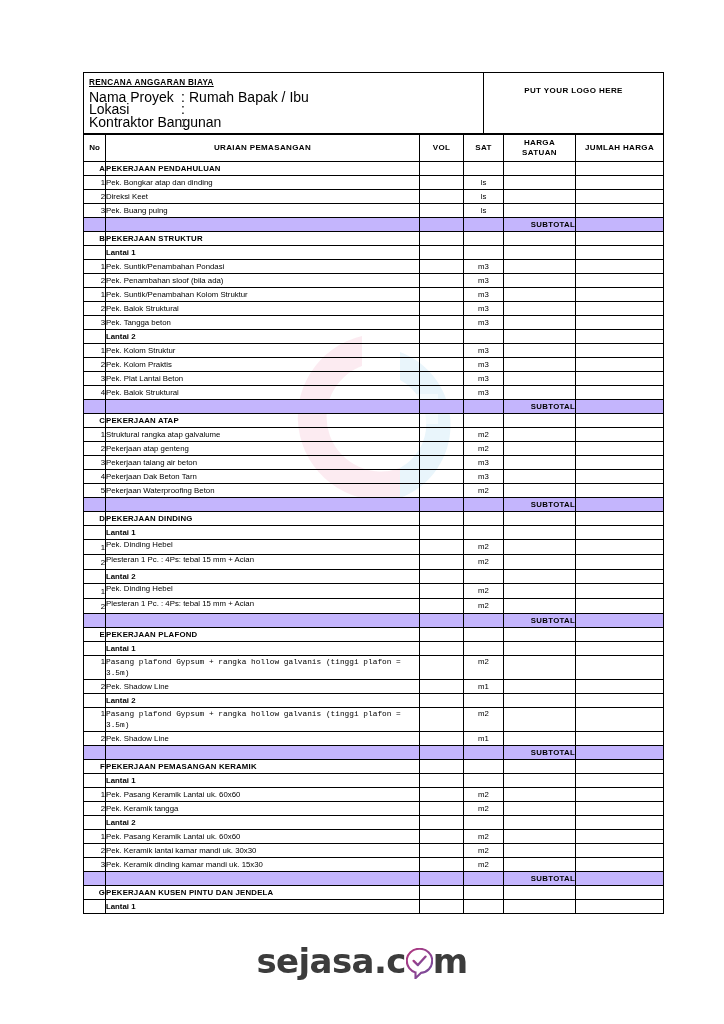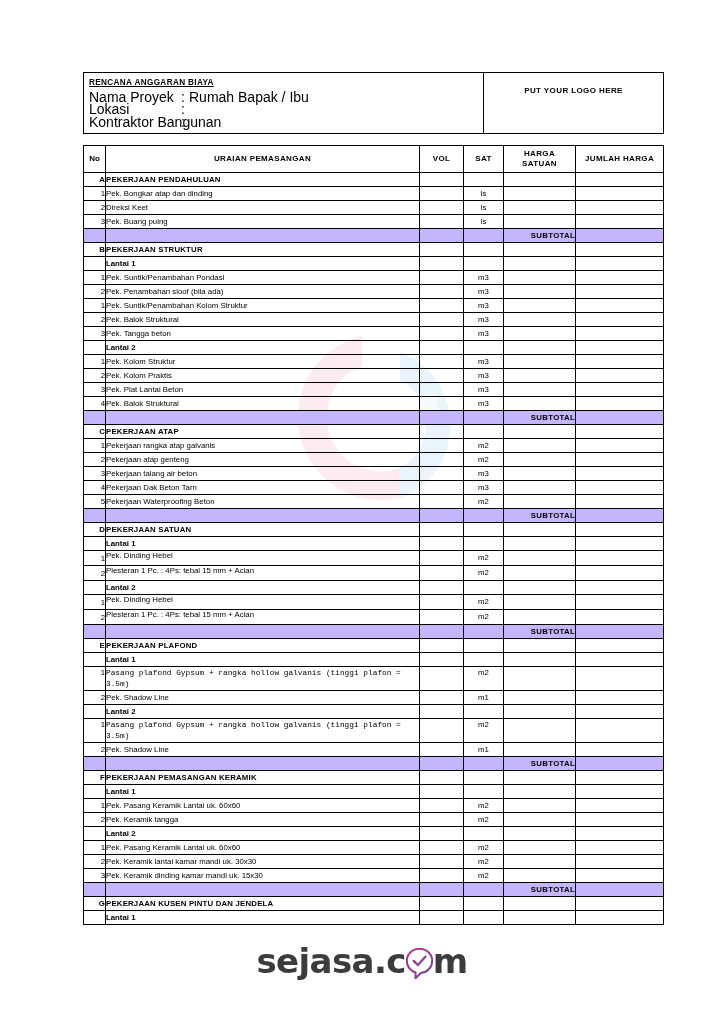--- a/index.html
+++ b/index.html
@@ -93,21 +93,20 @@
     font-size: 8px;
     font-weight: bold;
     letter-spacing: .4px;
   }
 
   
   table.boq {
     width: 580px;
     border-collapse: collapse;
     table-layout: fixed;
-    margin-top: 11px;
   }
   table.boq td, table.boq th {
     border: 1px solid #000;
     padding: 0;
     font-size: 7.8px;
     line-height: 10px;
     vertical-align: middle;
     background-clip: padding-box;
   }
 
@@ -453,21 +452,21 @@
           <tr class="section">
             <td class="sec-letter">C</td>
             <td class="sec-name">PEKERJAAN ATAP</td>
             <td></td>
             <td></td>
             <td></td>
             <td></td>
           </tr>
           <tr class="item">
             <td class="itm-no">1</td>
-            <td class="itm-desc">Pekerjaan rangka atap galvanis</td>
+            <td class="itm-desc">Struktural rangka atap galvalume</td>
             <td class="itm-vol"></td>
             <td class="itm-sat">m2</td>
             <td class="itm-harga"></td>
             <td class="itm-jumlah"></td>
           </tr>
           <tr class="item">
             <td class="itm-no">2</td>
             <td class="itm-desc">Pekerjaan atap genteng</td>
             <td class="itm-vol"></td>
             <td class="itm-sat">m2</td>
@@ -501,21 +500,21 @@
           <tr class="subtotal">
             <td></td>
             <td></td>
             <td></td>
             <td></td>
             <td class="sub-label">SUBTOTAL</td>
             <td></td>
           </tr>
           <tr class="section">
             <td class="sec-letter">D</td>
-            <td class="sec-name">PEKERJAAN SATUAN</td>
+            <td class="sec-name">PEKERJAAN DINDING</td>
             <td></td>
             <td></td>
             <td></td>
             <td></td>
           </tr>
           <tr class="lantai">
             <td></td>
             <td class="lantai-name">Lantai 1</td>
             <td></td>
             <td></td>

